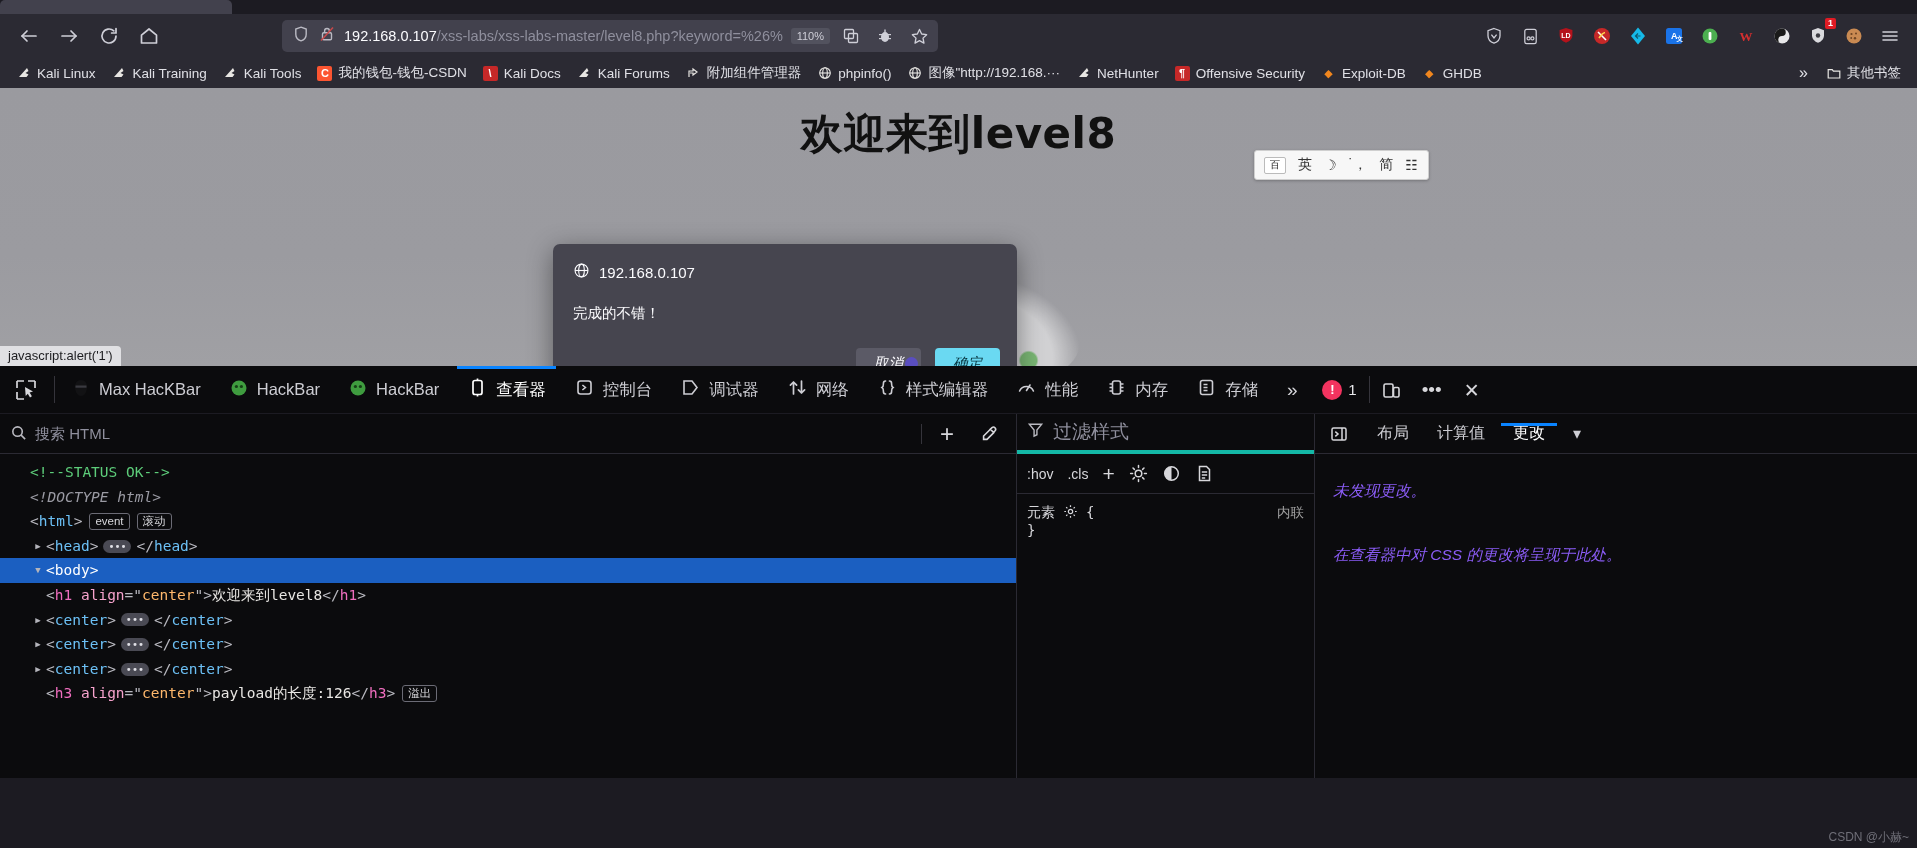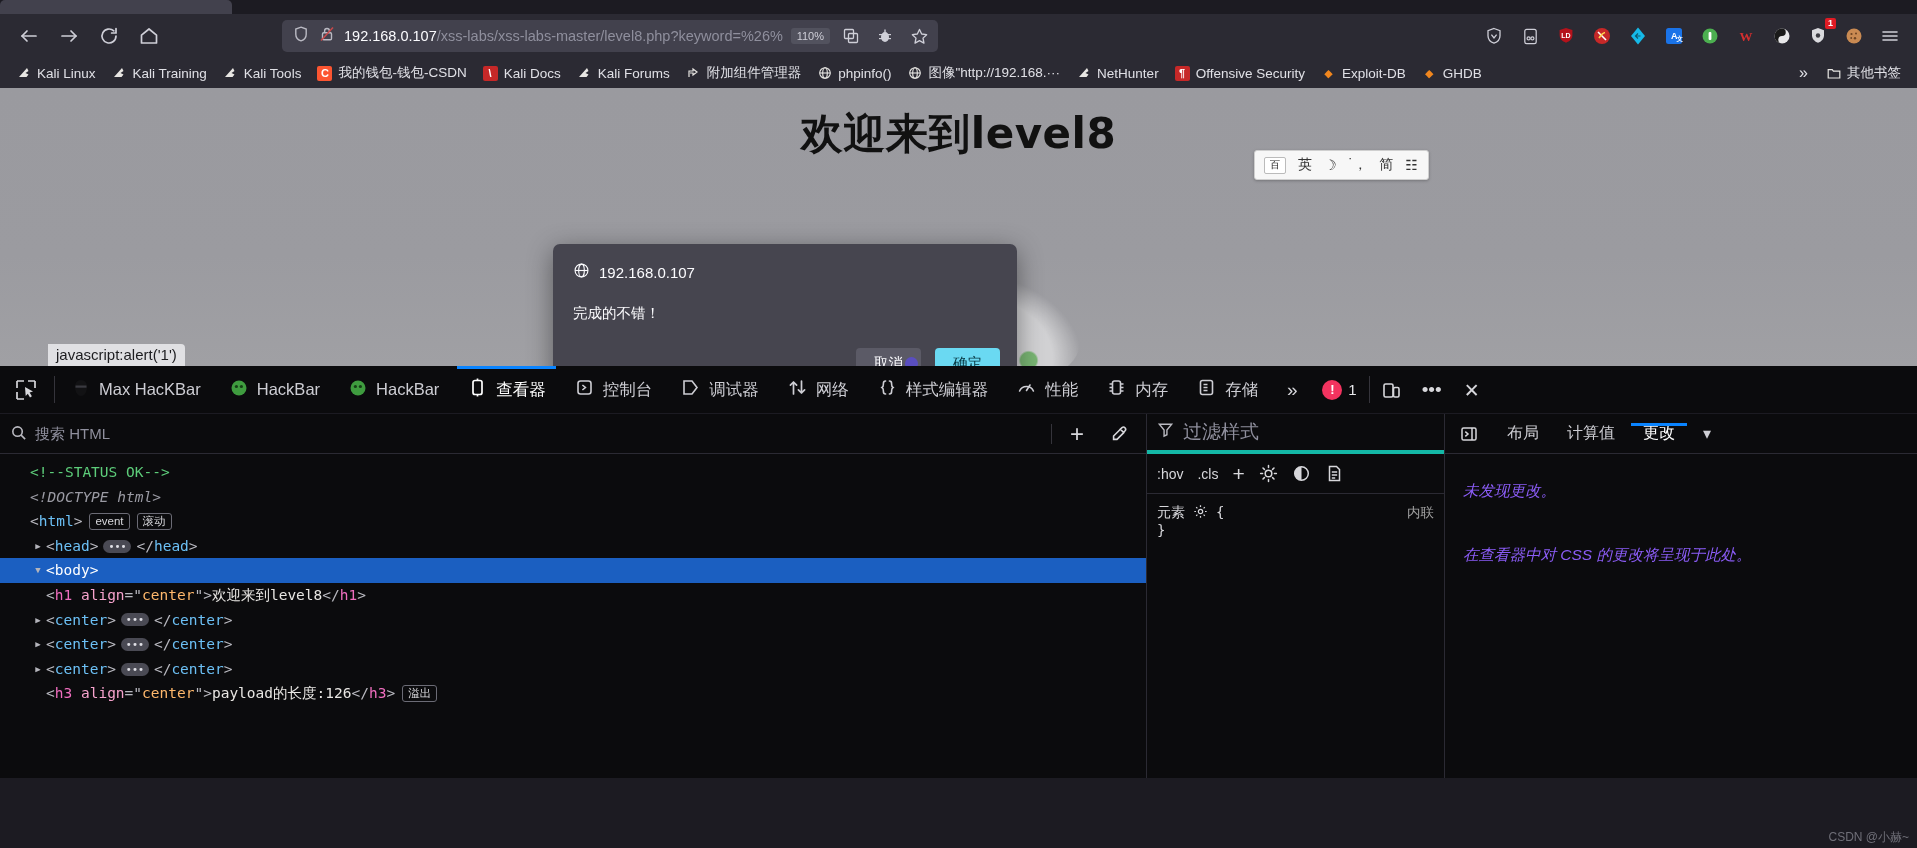--- a/index.html
+++ b/index.html
@@ -103,32 +103,32 @@
     box-shadow:0 6px 26px rgba(0,0,0,.42);
     padding:18px 20px 0 20px; color:#fbfbfe;
   }
   .modal-origin { display:flex; align-items:center; gap:9px; font-size:15px; color:#fbfbfe; }
   .modal-msg { margin-top:22px; font-size:14.5px; color:#fbfbfe; }
   .modal-actions {
     position:absolute; right:17px; bottom:14px; display:flex; gap:14px; align-items:center;
   }
   .btn {
     height:30px; min-width:60px; padding:0 18px; border-radius:4px; border:none;
-    font-size:14.5px; font-family:inherit; cursor:pointer;
+    font-size:14.5px; font-family:inherit; cursor:pointer;font-style:italic;
   }
   .btn-cancel { background:#5b5a66; color:#fbfbfe; }
   .btn-ok { background:#6ad9f2; color:#05333d; }
   .cursor {
     position:absolute; left:905px; top:269px; width:13px; height:13px;
     border-radius:50%; background:#5a4bd6; opacity:.8;
   }
   .status-tip {
     position:absolute; left:0; bottom:0; background:#e0e0e3; color:#1d1d20;
-    font-size:15px; padding:2px 8px 3px 8px; border-radius:0 4px 0 0;
-    font-family:"Liberation Sans",sans-serif; z-index:6;margin-left:48px;
+    font-size:13px; padding:2px 8px 3px 8px; border-radius:0 4px 0 0;
+    font-family:"Liberation Sans",sans-serif; z-index:6;
   }
 
   
   .devtools { background:#0b0b0d; height:412px; display:flex; flex-direction:column; }
   .dt-toolbar {
     height:48px; display:flex; align-items:stretch; background:#0b0b0d;
     border-bottom:1px solid #1c1b22; color:#d7d7db; font-size:16.5px;
   }
   .dt-pickbtn { width:52px; display:flex; align-items:center; justify-content:center; }
   .dt-div { width:1px; background:#35343b; margin:10px 2px; }
@@ -145,21 +145,21 @@
   }
   .err-dot {
     width:20px; height:20px; border-radius:50%; background:#f2335f; color:#fff;
     display:flex; align-items:center; justify-content:center; font-size:13px; font-weight:bold;
   }
   .icon-btn { width:40px; height:48px; display:flex; align-items:center;
     justify-content:center; color:#d7d7db; font-size:19px; }
 
   
   .dt-body { flex:1 1 auto; display:flex; min-height:0; }
-  .pane-markup { width:1147px; display:flex; flex-direction:column; border-right:1px solid #2b2a33; }
+  .pane-markup { width:1017px; display:flex; flex-direction:column; border-right:1px solid #2b2a33; }
   .markup-head {
     height:40px; display:flex; align-items:center; padding:0 10px; gap:8px;
     border-bottom:1px solid #2b2a33; background:#0b0b0d;
   }
   .search-wrap { flex:1 1 auto; display:flex; align-items:center; gap:8px; color:#8f8f9d; font-size:15px; }
   .search-wrap input {
     background:transparent; border:none; outline:none; color:#d7d7db;
     font-size:15px; font-family:inherit; width:100%;
   }
   .search-wrap input::placeholder { color:#8f8f9d; }

